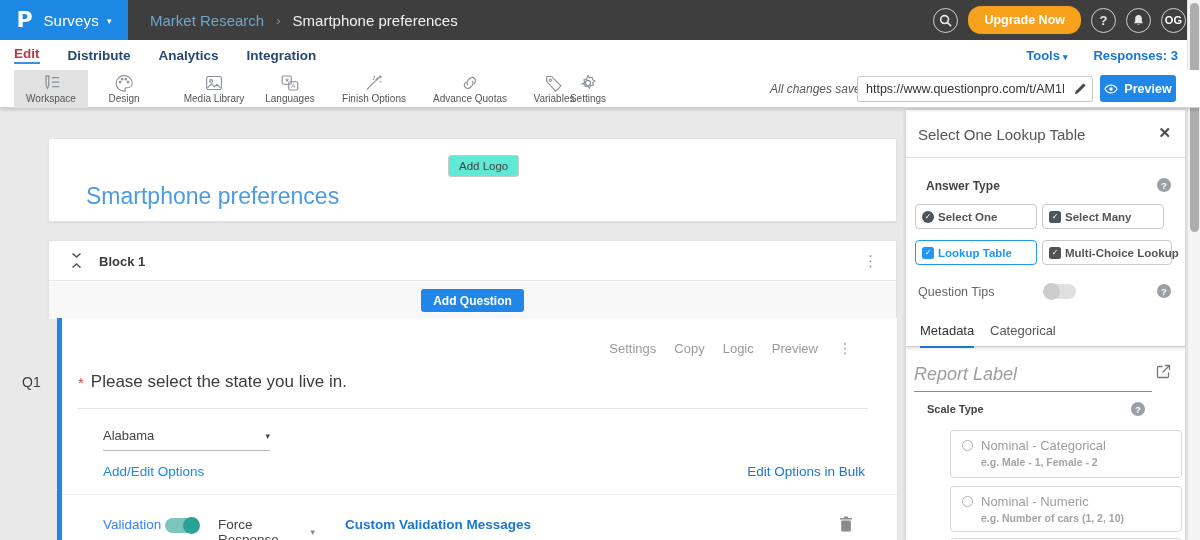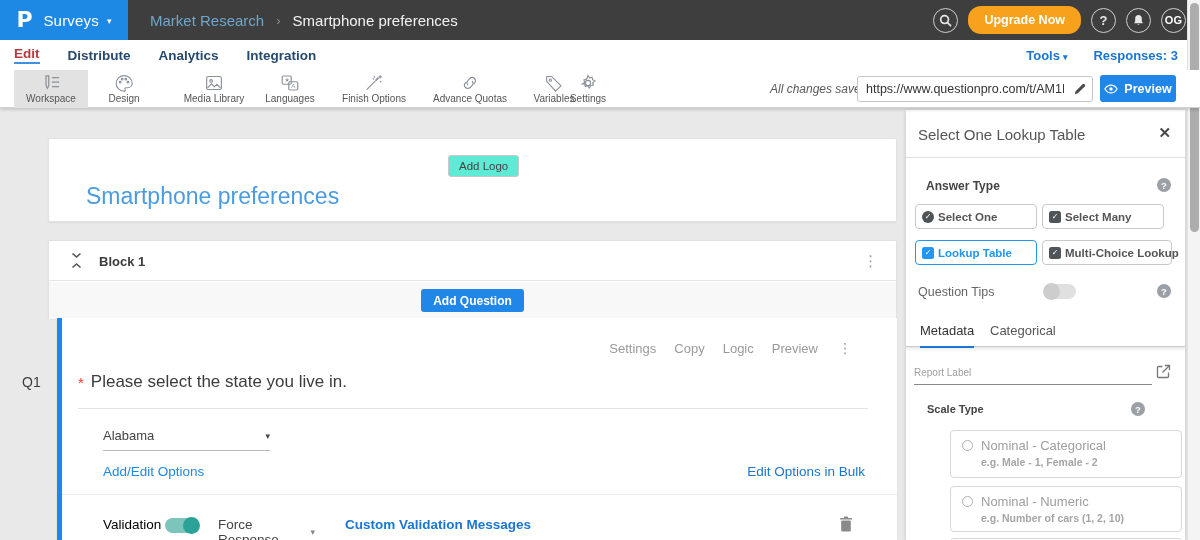--- a/index.html
+++ b/index.html
@@ -70,21 +70,21 @@
   .q-required { color:#e53935; font-size:15px; margin-right:7px; margin-top:2px; }
   .q-text { font-size:17px; color:#3c3c3c; cursor:text; }
   .q-select { position:absolute; left:41px; top:110px; width:167px; border-bottom:1px solid #b9b9b9; padding-bottom:7px; display:flex; justify-content:space-between; align-items:center; cursor:pointer; }
   .q-select-value { font-size:13px; color:#444; }
   .q-select-caret { font-size:9px; color:#444; }
   .q-links-row { position:absolute; left:41px; top:146px; width:762px; display:flex; justify-content:space-between; }
   .blue-link { font-size:13.5px; color:#1e88e5; cursor:pointer; }
   .blue-link.dark { color:#1976d2; }
   .q-divider { position:absolute; left:0; top:176px; width:100%; border-top:1px solid #ececec; }
   .validation-row { position:absolute; left:41px; top:196px; width:762px; height:30px; }
-  .validation-label { position:absolute; left:0; top:3px; font-size:13.5px; color:#000000; }
+  .validation-label { position:absolute; left:0; top:3px; font-size:13.5px; color:#3b82f6; }
   .toggle { position:relative; border-radius:9px; cursor:pointer; }
   .toggle .knob { position:absolute; border-radius:50%; top:-1px; }
   .validation-toggle { position:absolute; left:62px; top:4px; width:33px; height:15px; background:#7cc5bc; }
   .validation-toggle .knob { right:-2px; width:17px; height:17px; background:#2aa396; }
   .force-response { position:absolute; left:115px; top:0px; width:97px; border-bottom:1px solid #bdbdbd; padding-bottom:8px; padding-top:3px; display:flex; justify-content:space-between; align-items:center; cursor:pointer; }
   .force-response-label { font-size:13.5px; color:#444; }
   .force-response-caret { font-size:9px; color:#888; }
   .custom-validation { position:absolute; left:242px; top:3px; font-size:13.5px; font-weight:bold; color:#1976d2; cursor:pointer; }
   .trash-btn { position:absolute; right:12px; top:2px; cursor:pointer; }
 
@@ -106,21 +106,21 @@
   .at-btn.selected .at-label { color:#2196f3; }
   .question-tips-label { position:absolute; left:12px; top:175px; font-size:12.5px; color:#666; }
   .tips-toggle { position:absolute; left:138px; top:174px; width:32px; height:15px; background:#e0e0e0; }
   .tips-toggle .knob { left:-1px; width:17px; height:17px; background:#cdcdcd; }
   .panel-tabs { position:absolute; left:0; top:205px; width:100%; height:32px; border-bottom:1px solid #c9c9c9; box-shadow:0 2px 3px rgba(0,0,0,.1); }
   .panel-tab { position:absolute; top:8px; font-size:13px; color:#555; cursor:pointer; padding-bottom:8px; }
   .panel-tab.active { color:#333; border-bottom:2.5px solid #1976d2; }
   .panel-tab.t1 { left:14px; }
   .panel-tab.t2 { left:84px; }
   .report-label-wrap { position:absolute; left:8px; top:252px; width:238px; border-bottom:1px solid #8a8a8a; }
-  .report-label-input { width:100%; border:none; outline:none; font-size:10px; color:#444; padding:2px 0 6px 0; font-family:inherit; }
+  .report-label-input { width:100%; border:none; outline:none; font-size:18px; color:#444; padding:2px 0 6px 0; font-family:inherit;font-style:italic; }
   .report-label-input::placeholder { color:#9e9e9e; }
   .external-link-btn { position:absolute; right:14px; top:254px; cursor:pointer; }
   .scale-type-label { position:absolute; left:13px; top:293px; font-size:11px; }
   .scale-card { position:absolute; left:8px; width:232px; border:1px solid #d8d8d8; border-radius:4px; background:#fff; cursor:pointer;margin-left:36px; }
   .scale-card.c1 { top:320px; height:48px; }
   .scale-card.c2 { top:376px; height:46px; }
   .scale-card.c3 { top:428px; height:20px; }
   .radio-dot { position:absolute; left:11px; top:9px; width:11px; height:11px; border:1.5px solid #b0b0b0; border-radius:50%; }
   .scale-title { position:absolute; left:30px; top:7px; font-size:13px; color:#9e9e9e; }
   .scale-example { position:absolute; left:30px; top:25px; font-size:10.5px; font-weight:bold; color:#a5a5a5; }

